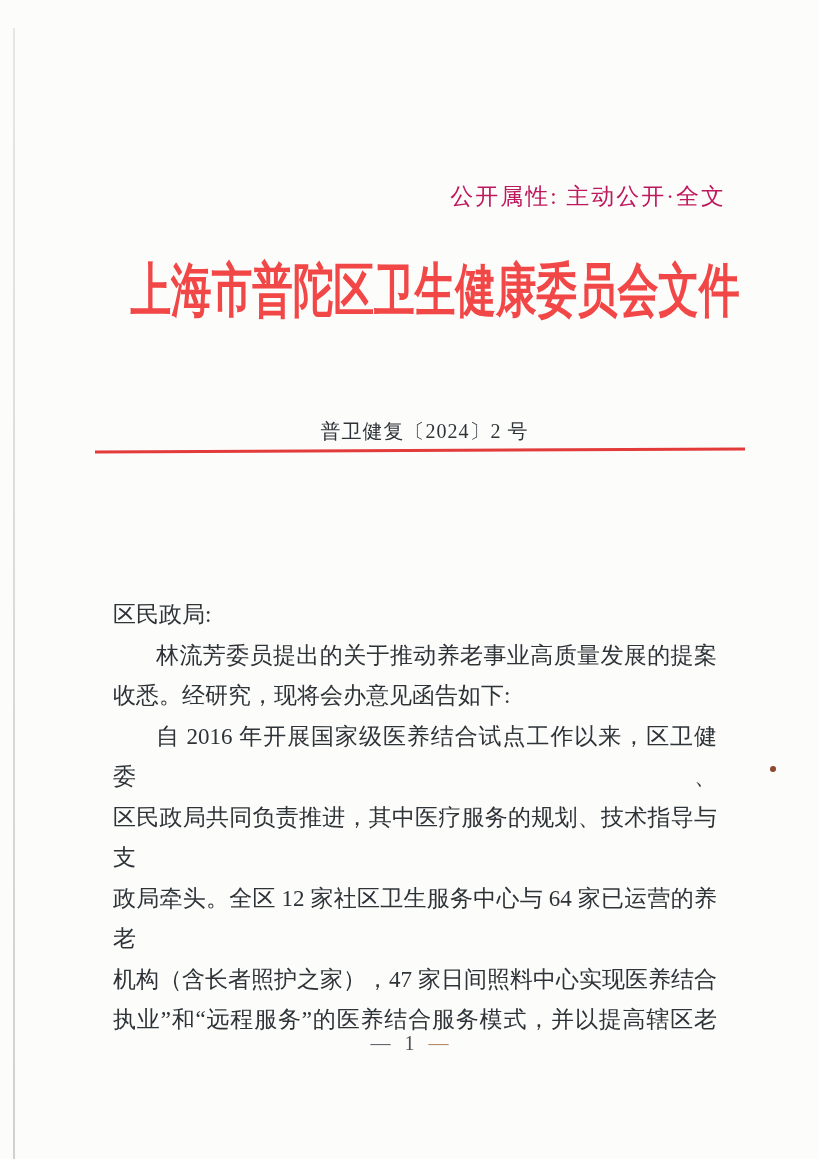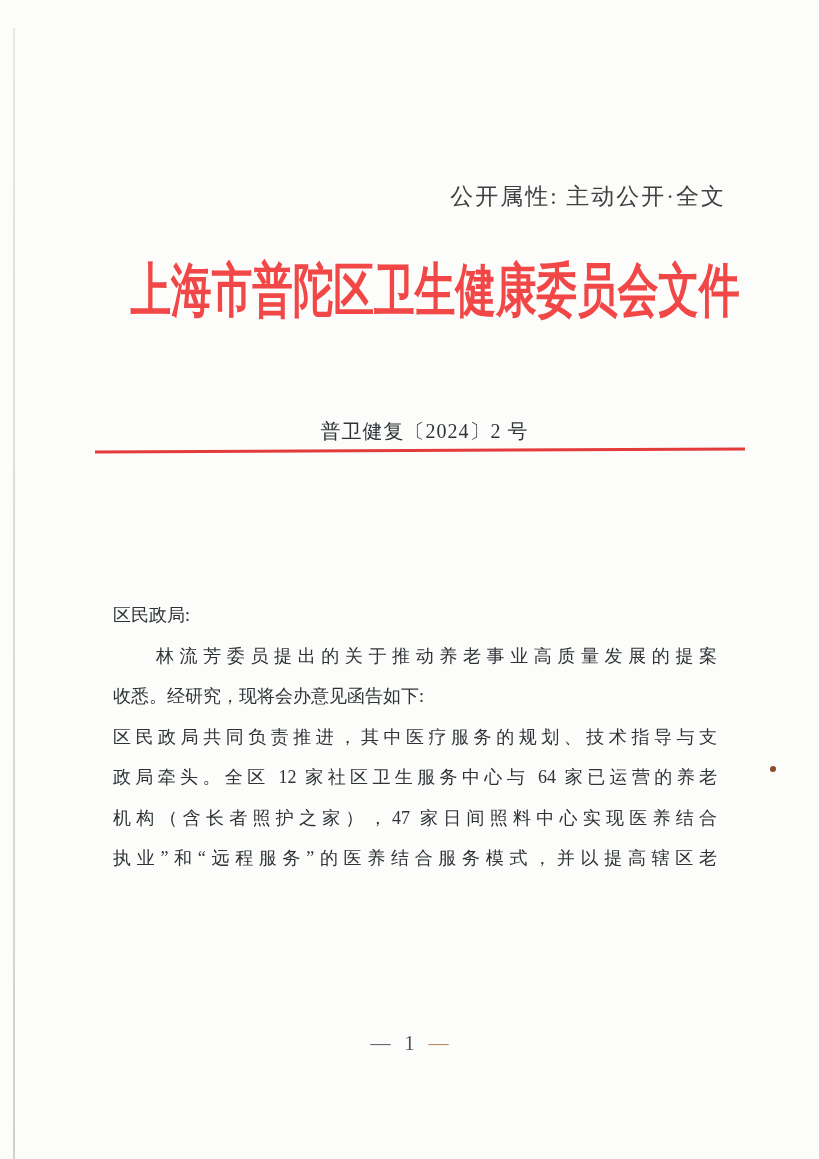--- a/index.html
+++ b/index.html
@@ -8,42 +8,42 @@
     background:#fcfcfb;overflow:hidden;
     font-family:"Liberation Serif","DejaVu Serif",serif;
   }
   .scan-edge{
     position:absolute;left:13px;top:28px;bottom:0;width:2px;
     background:linear-gradient(180deg,#e3e3e3 0%,#d2d2d2 60%,#c9c9c9 100%);
     opacity:.85;
   }
   .publicity{
     position:absolute;top:181px;right:93px;
-    font-size:23px;letter-spacing:2px;color:#404040;white-space:nowrap;
+    font-size:23px;letter-spacing:2px;color:#be185d;white-space:nowrap;
   }
   .banner-wrap{position:absolute;top:252px;left:0;width:100%;text-align:right;}
   .banner{
     display:inline-block;font-size:58px;font-weight:bold;white-space:nowrap;
     transform:scaleX(.70);transform-origin:center;color:#f14747;
   }
   .doc-number{
     position:absolute;top:418px;left:0;width:100%;text-align:center;
     font-size:20px;letter-spacing:1px;color:#2e3338;margin-left:15px;
   }
   .red-rule{
     position:absolute;top:449px;left:95px;width:650px;height:3px;
     background:#e33a3a;transform:rotate(-0.25deg);
   }
   .doc-title{
     position:absolute;top:481px;left:0;width:100%;text-align:center;
     font-size:23px;font-weight:bold;line-height:42px;letter-spacing:1px;color:#14171b;
   }
   .body-block{
     position:absolute;top:595px;left:113px;width:604px;
-    font-size:18px;line-height:40.5px;color:#2e3338;
+    font-size:23px;line-height:40.5px;color:#2e3338;
   }
   .b-line{text-align:justify;text-align-last:justify;}
   .b-line.plain{text-align:left;text-align-last:left;}
   .b-line.indent{text-indent:43px;}
   .page-num{
     position:absolute;top:1032px;left:0;width:100%;text-align:center;
     font-size:20px;color:#4a5056;
   }
   .page-num .num{margin:0 14px;}
   .page-num .dash-l{color:#5a6066;}
@@ -68,20 +68,21 @@
 
   <div class="doc-number">普卫健复〔2024〕2 号</div>
 
   <div class="red-rule"></div>
 
 
   <div class="body-block">
     <div class="b-line plain">区民政局:</div>
     <div class="b-line indent">林流芳委员提出的关于推动养老事业高质量发展的提案</div>
     <div class="b-line plain">收悉。经研究，现将会办意见函告如下:</div>
+    <div class="b-line indent">自 2016 年开展国家级医养结合试点工作以来，区卫健委、</div>
     <div class="b-line">区民政局共同负责推进，其中医疗服务的规划、技术指导与支</div>
     <div class="b-line">政局牵头。全区 12 家社区卫生服务中心与 64 家已运营的养老</div>
     <div class="b-line">机构（含长者照护之家），47 家日间照料中心实现医养结合</div>
     <div class="b-line">执业”和“远程服务”的医养结合服务模式，并以提高辖区老</div>
   </div>
 
   <div class="page-num">
     <span class="dash-l">—</span><span class="num">1</span><span class="dash-r">—</span>
   </div>
 

